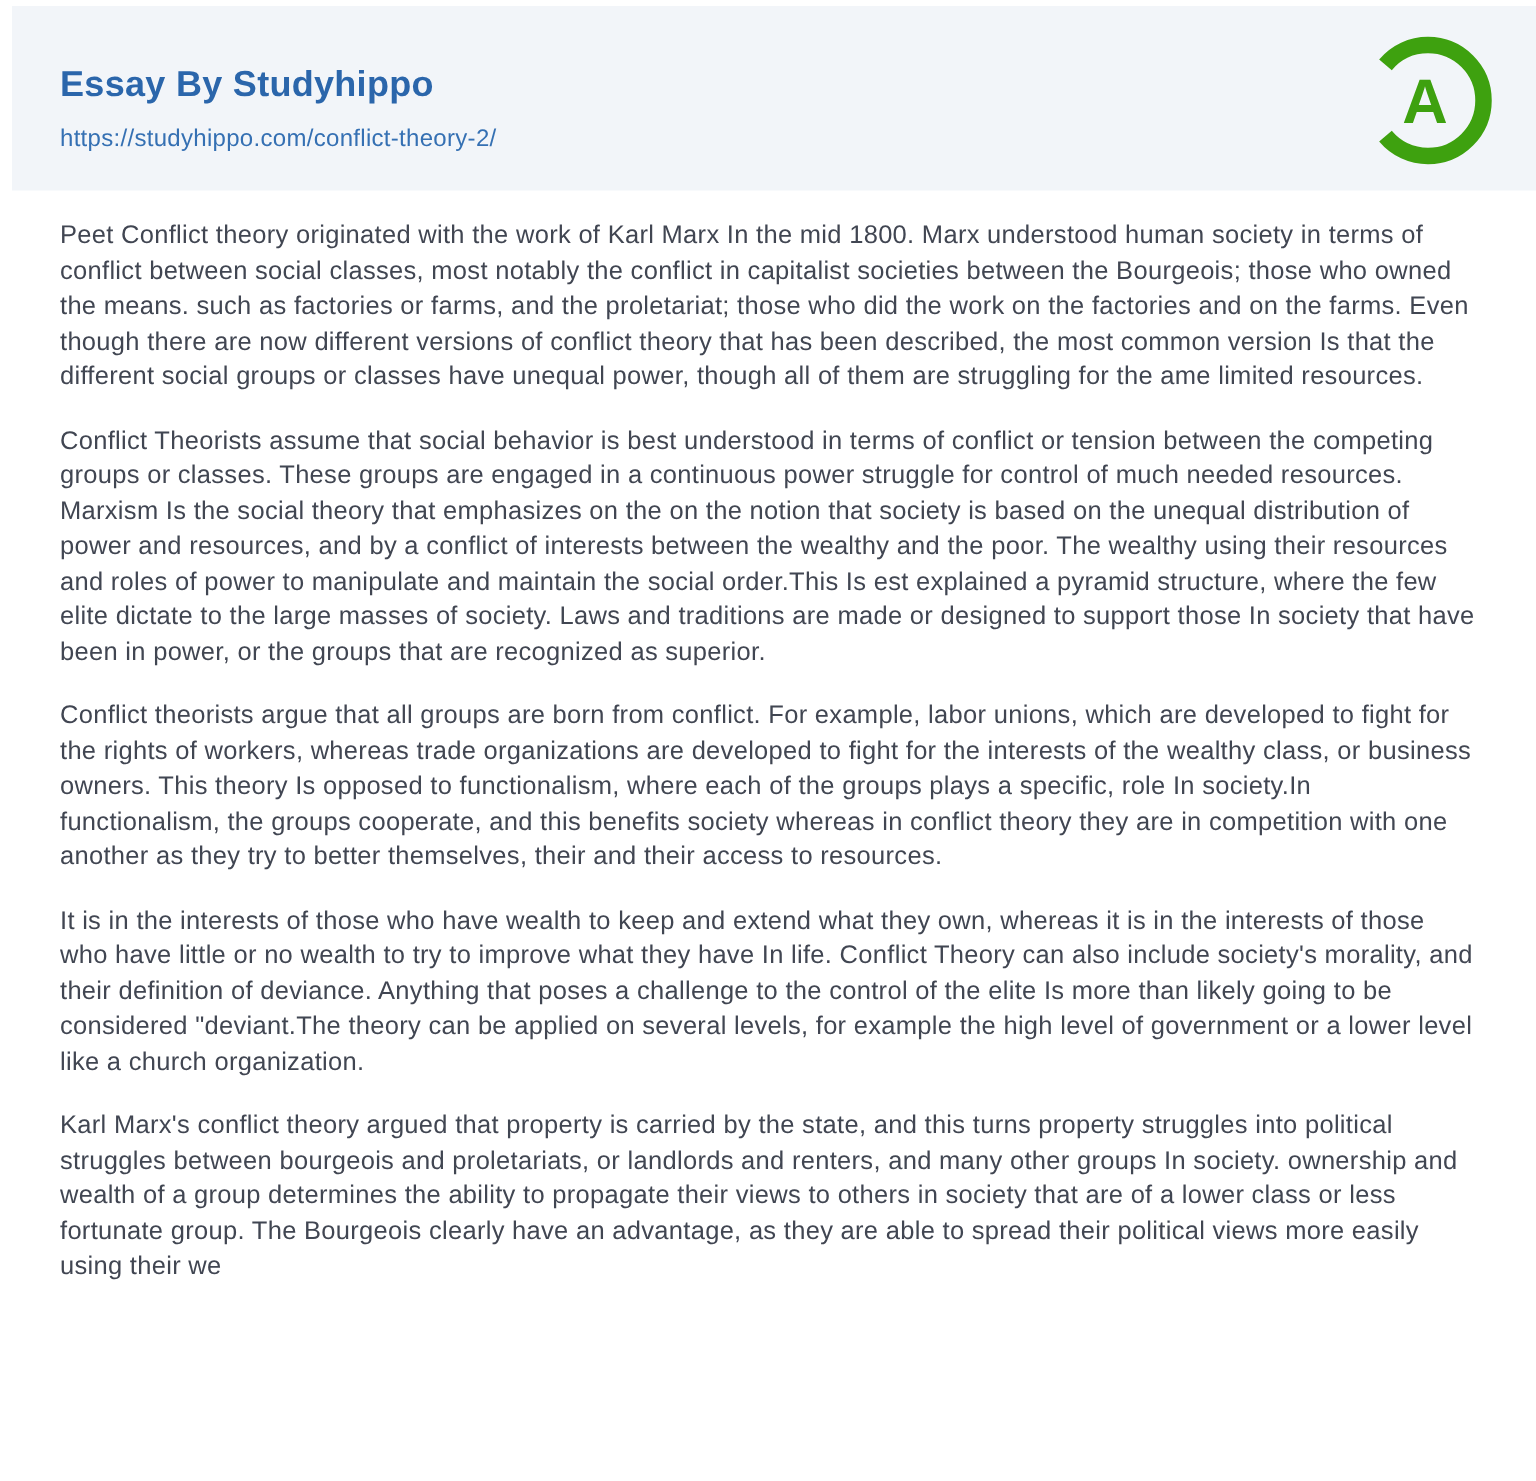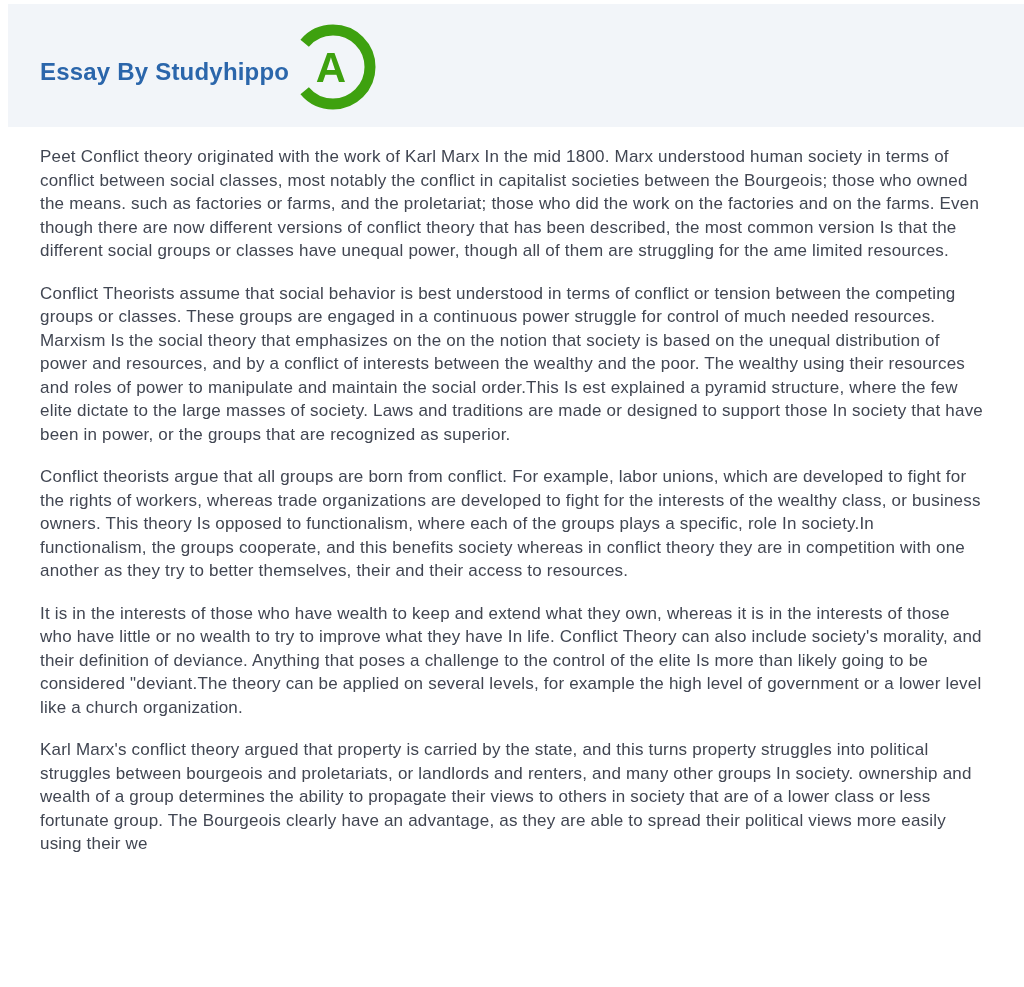--- a/index.html
+++ b/index.html
@@ -17,20 +17,21 @@
   
   .header {
     position: absolute;
     top: 4px;
     left: 8px;
     width: 1016px;
     height: 123px;
     background: var(--header-bg, #f2f5f9);
     display: flex;
     align-items: center;
+    justify-content: space-between;
     padding: 0 28px 0 32px;
   }
   .header-text {
     display: flex;
     flex-direction: column;
     padding-top: 14px;
   }
   .site-title {
     font-size: 24px;
     font-weight: bold;
@@ -87,20 +88,21 @@
     color: var(--body-text, #414652);
     margin-bottom: 19px;
   }
 </style>
 </head>
 <body>
 
 <div class="header">
   <div class="header-text">
     <span class="site-title">Essay By Studyhippo</span>
+    <a class="page-url">https://studyhippo.com/conflict-theory-2/</a>
   </div>
 
   <svg class="logo" viewBox="0 0 88 88">
 
     <circle cx="44" cy="44" r="37" pathLength="360" stroke-dasharray="140 80 220"></circle>
     <text x="42" y="59" text-anchor="middle">A</text>
   </svg>
 </div>
 
 <div class="article">

